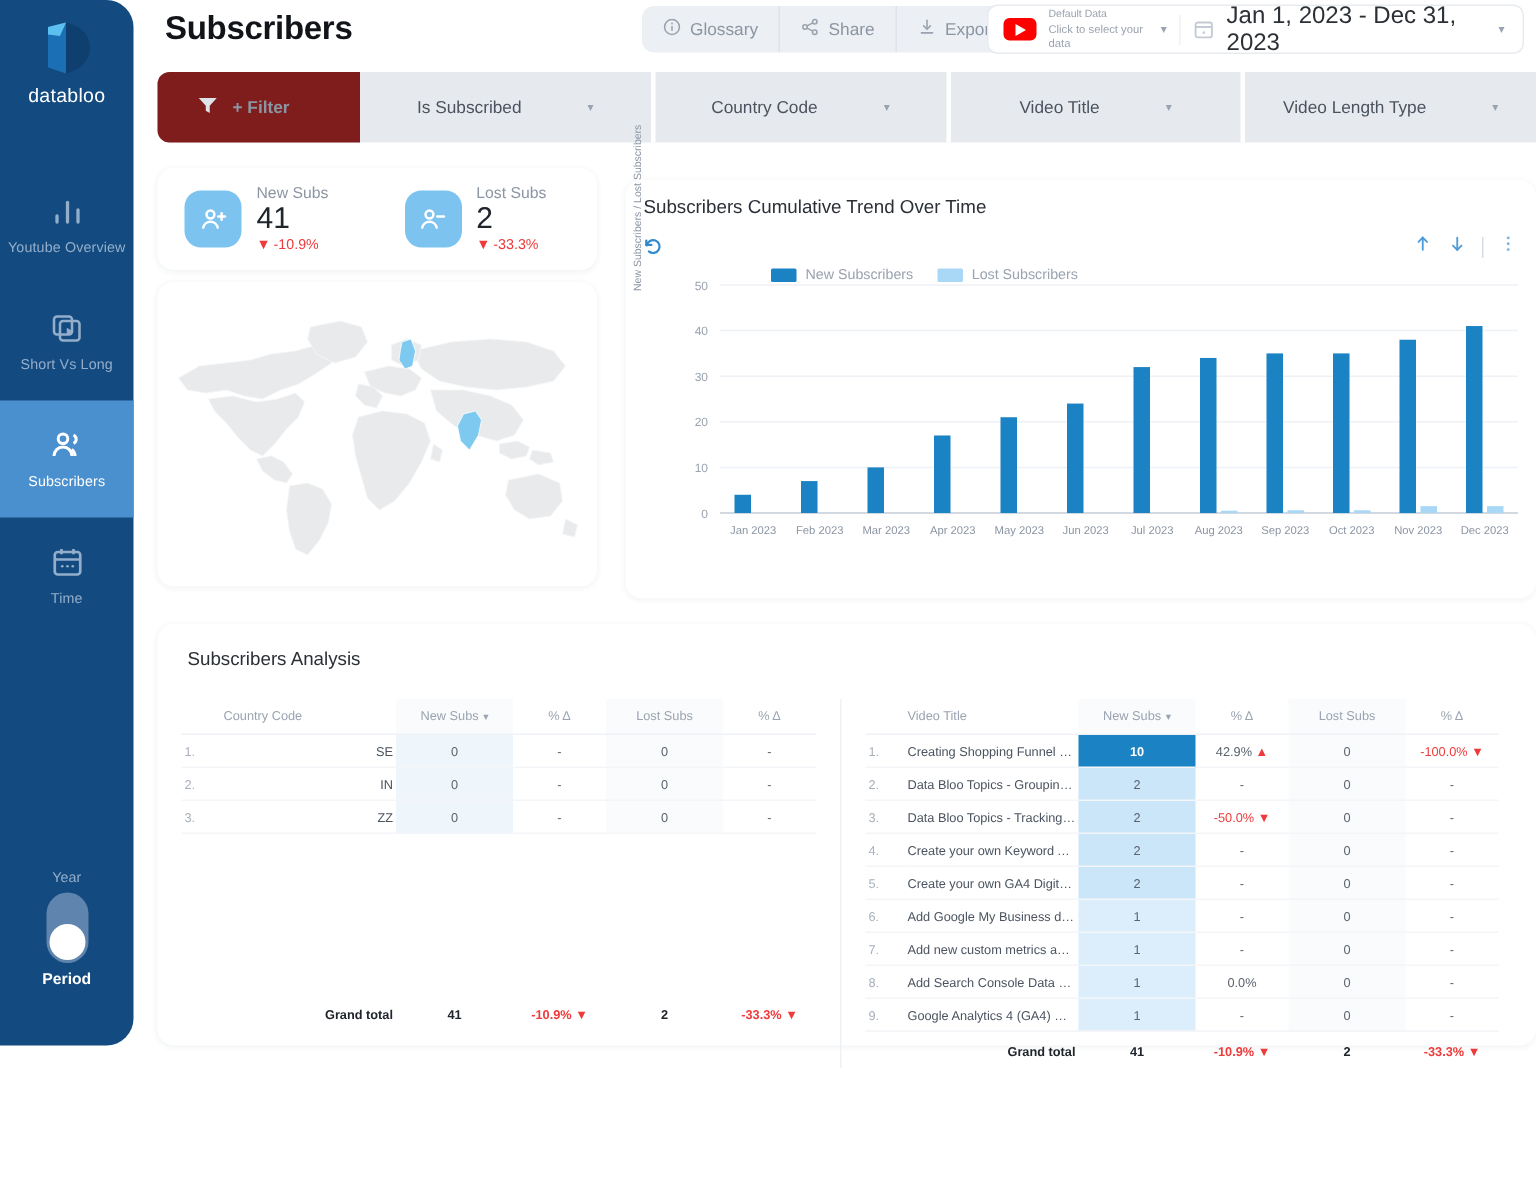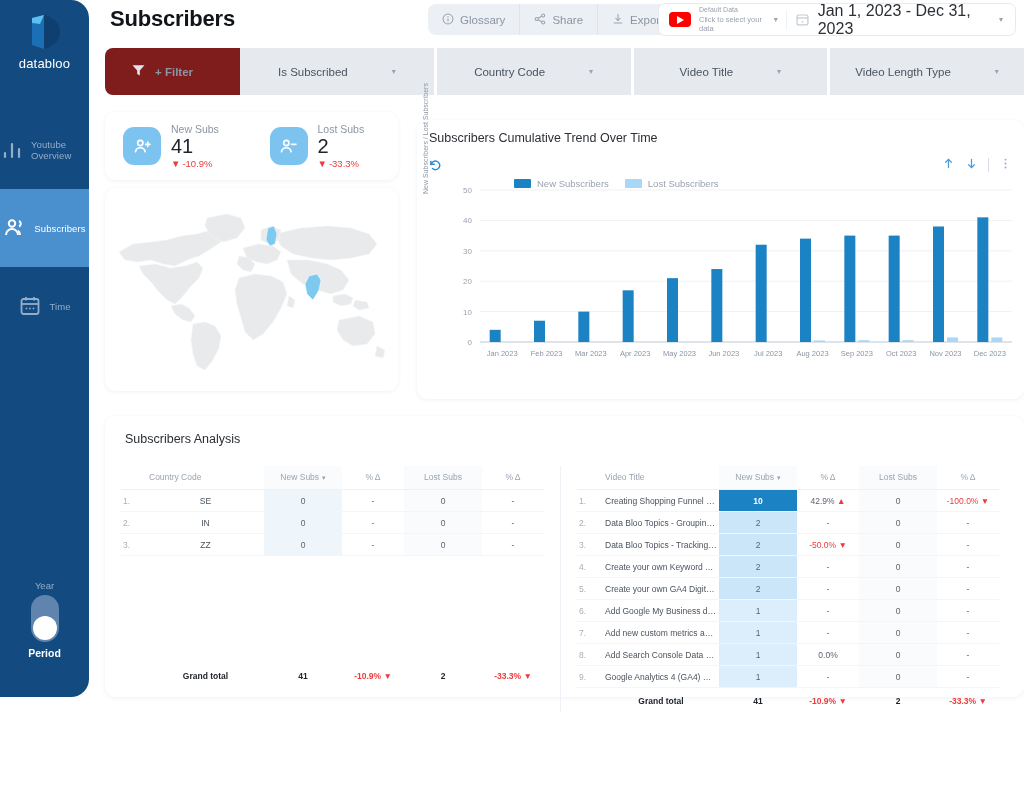--- a/index.html
+++ b/index.html
@@ -18,21 +18,21 @@
     background: #134a7f;
     border-radius: 0 18px 18px 0;
     display: flex; flex-direction: column; align-items: center;
   }
   .logo-wrap { margin-top: 14px; display:flex; flex-direction:column; align-items:center; }
   .logo-mark { width: 34px; height: 36px; position: relative; }
   .logo-text { margin-top: 6px; font-size: 13px; color: #fff; letter-spacing: .2px; font-weight:400;}
   .nav { width: 100%; margin-top: 40px; }
   .nav-item {
     width: 100%; height: 78px;
-    display: flex; align-items: center; justify-content: center;
+    display: flex; flex-direction: column; align-items: center; justify-content: center;
     gap: 7px; cursor: pointer;
     color: #93aecb;
   }
   .nav-item.active { background: #4a90cf; color: #ffffff; }
   .nav-item .nav-label { font-size: 9.5px; letter-spacing: .1px; }
   .nav-icon { width: 24px; height: 24px; display:block; }
   .nav-spacer { flex: 1 1 auto; }
 
   .toggle-block { display:flex; flex-direction:column; align-items:center; margin-bottom: 38px; }
   .toggle-lbl { font-size: 9.5px; color: #93aecb; margin-bottom: 4px; }
@@ -142,21 +142,21 @@
     font-size: 8.5px; font-weight: normal; color: #9aa3b0; text-align: center;
     padding: 6px 2px 7px; border-bottom: 1px solid #eef1f5;
   }
   th.c-idx { width: 22px; }
   th.c-name { text-align: left; }
   td {
     font-size: 8.5px; color: #5b636e; text-align: center;
     padding: 5.5px 2px; border-bottom: 1px solid #f3f5f8;
   }
   td.c-idx { color: #a8b0ba; text-align: left; }
-  td.c-name { text-align: center; color: #4a535f; white-space: nowrap; overflow: hidden; text-overflow: ellipsis; }
+  td.c-name { text-align: right; color: #4a535f; white-space: nowrap; overflow: hidden; text-overflow: ellipsis; }
   tr.total td { font-weight: bold; color: #20242b; border-bottom: none; padding-top: 8px; }
   tr.total td.c-name { font-weight: bold; }
   .dn { color: #ee3a3a; }
   .sortmark { font-size: 7px; color: #9aa3b0; margin-left: 3px; }
   .hm0 { background: #eef6fc; }
   .hm1 { background: #dceefb; }
   .hm2 { background: #cbe6f9; }
   .hm3 { background: #1b82c4; color: #ffffff !important; font-weight: bold; }
   .pcthead { background: #fafbfc; }
 </style>
@@ -182,20 +182,30 @@
         <span class="nav-icon">
           <svg width="24" height="24" viewBox="0 0 24 24" fill="none" stroke="currentColor" stroke-width="2.2" stroke-linecap="round">
             <line x1="5" y1="15" x2="5" y2="19"></line>
               <line x1="12" y1="6" x2="12" y2="19"></line>
               <line x1="19" y1="11" x2="19" y2="19"></line>
           </svg>
         </span>
         <span class="nav-label">Youtube Overview</span>
       </div>
 
+      <div class="nav-item">
+        <span class="nav-icon">
+          <svg width="24" height="24" viewBox="0 0 24 24" fill="none" stroke="currentColor" stroke-width="1.7">
+            <rect x="3" y="4" width="12" height="12" rx="2"></rect>
+            <rect x="7" y="7" width="13" height="13" rx="2"></rect>
+            <path d="M11.5 11.5 L16 14 L11.5 16.5 Z" fill="currentColor" stroke="none"></path>
+          </svg>
+        </span>
+        <span class="nav-label">Short Vs Long</span>
+      </div>
 
       <div class="nav-item active">
         <span class="nav-icon">
           <svg width="24" height="24" viewBox="0 0 24 24" fill="none" stroke="currentColor" stroke-width="2">
             <circle cx="9" cy="7.5" r="3.2"></circle>
             <path d="M3 19 a6 6 0 0 1 12 0"></path>
             <path d="M16 5 a3 3 0 0 1 0 5.5"></path>
             <path d="M17 19 a5.5 5.5 0 0 0 -2.2 -4.4"></path>
           </svg>
         </span>

